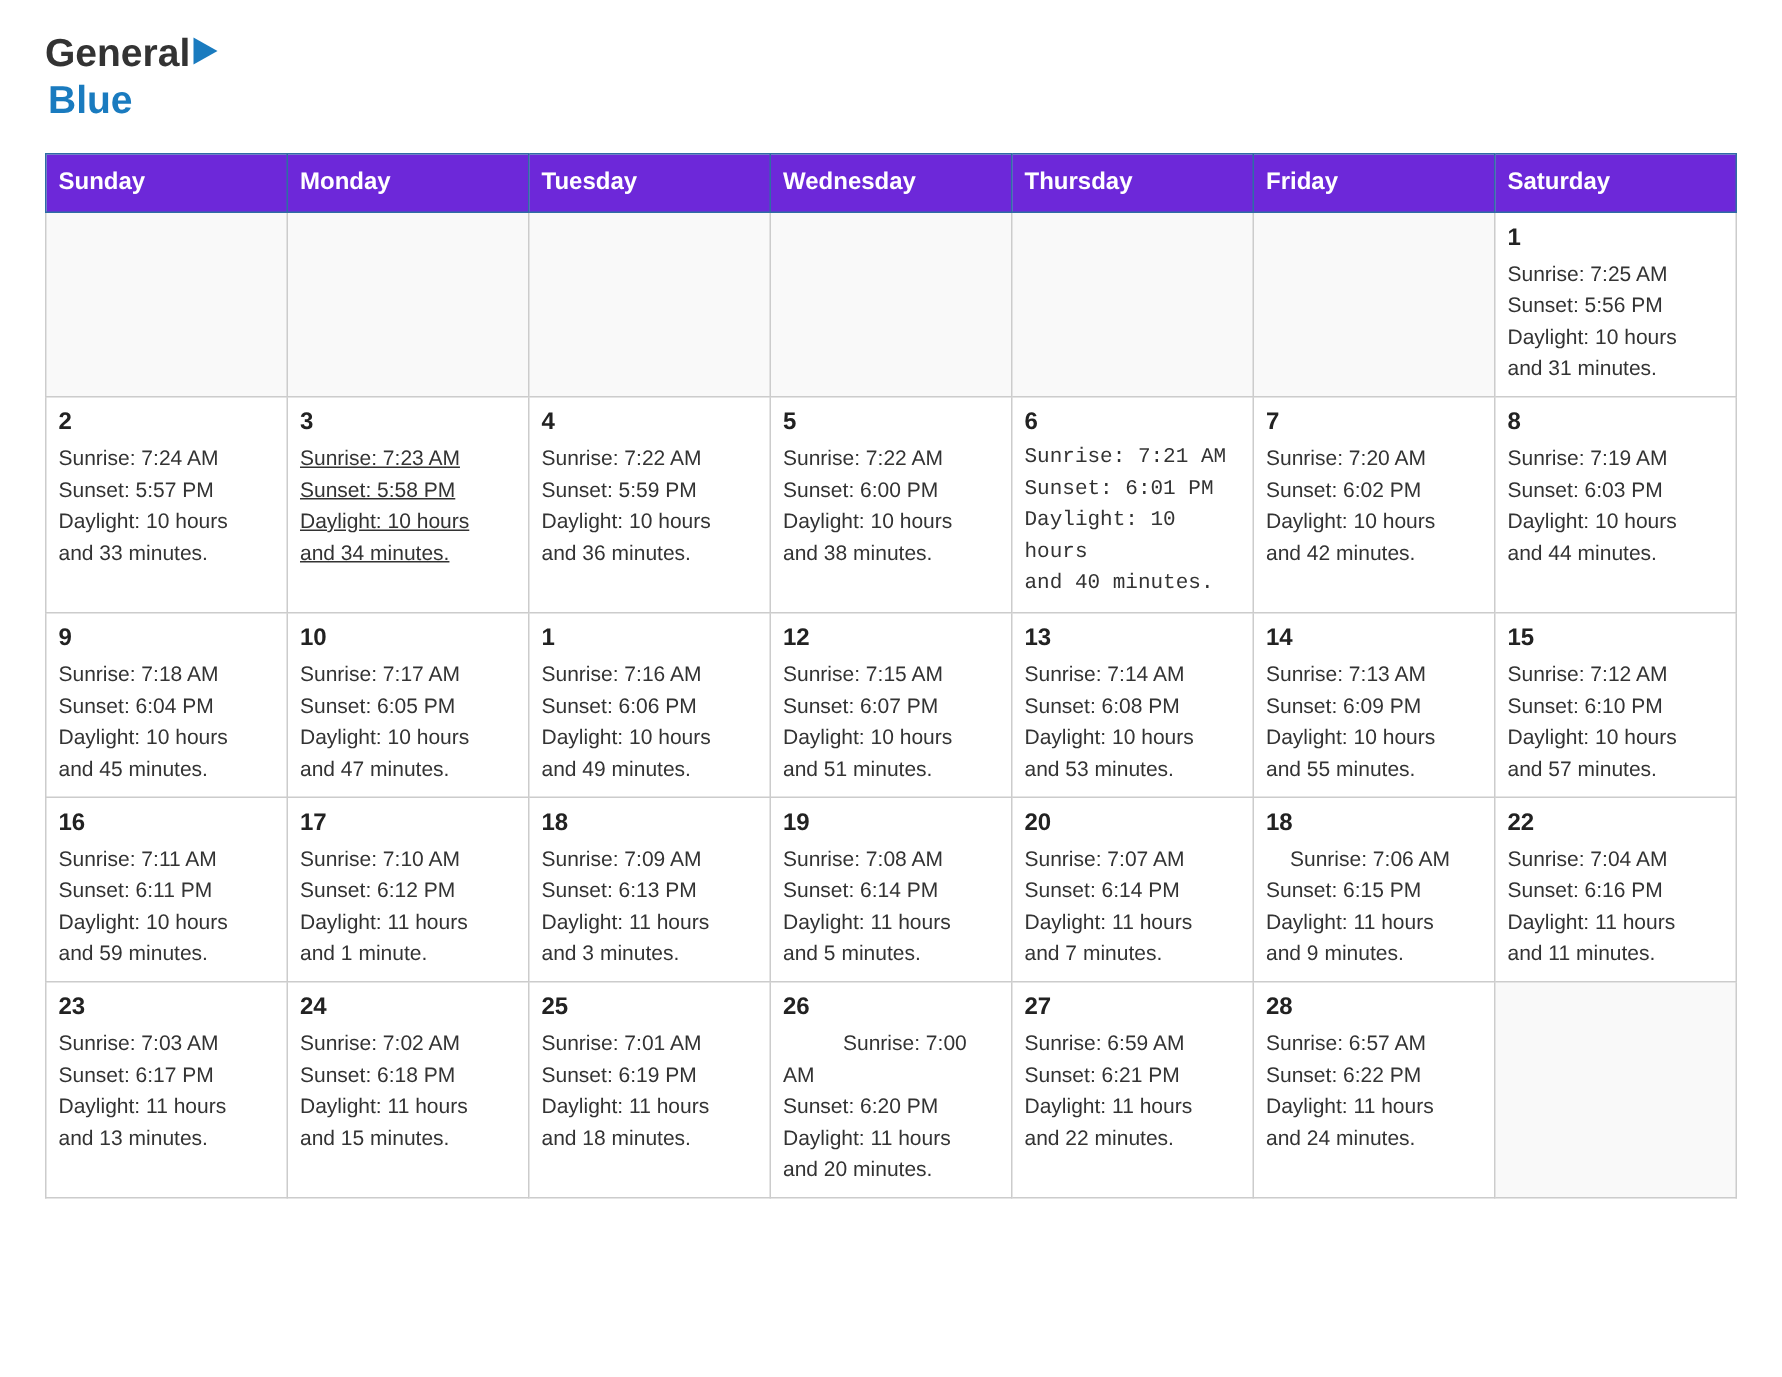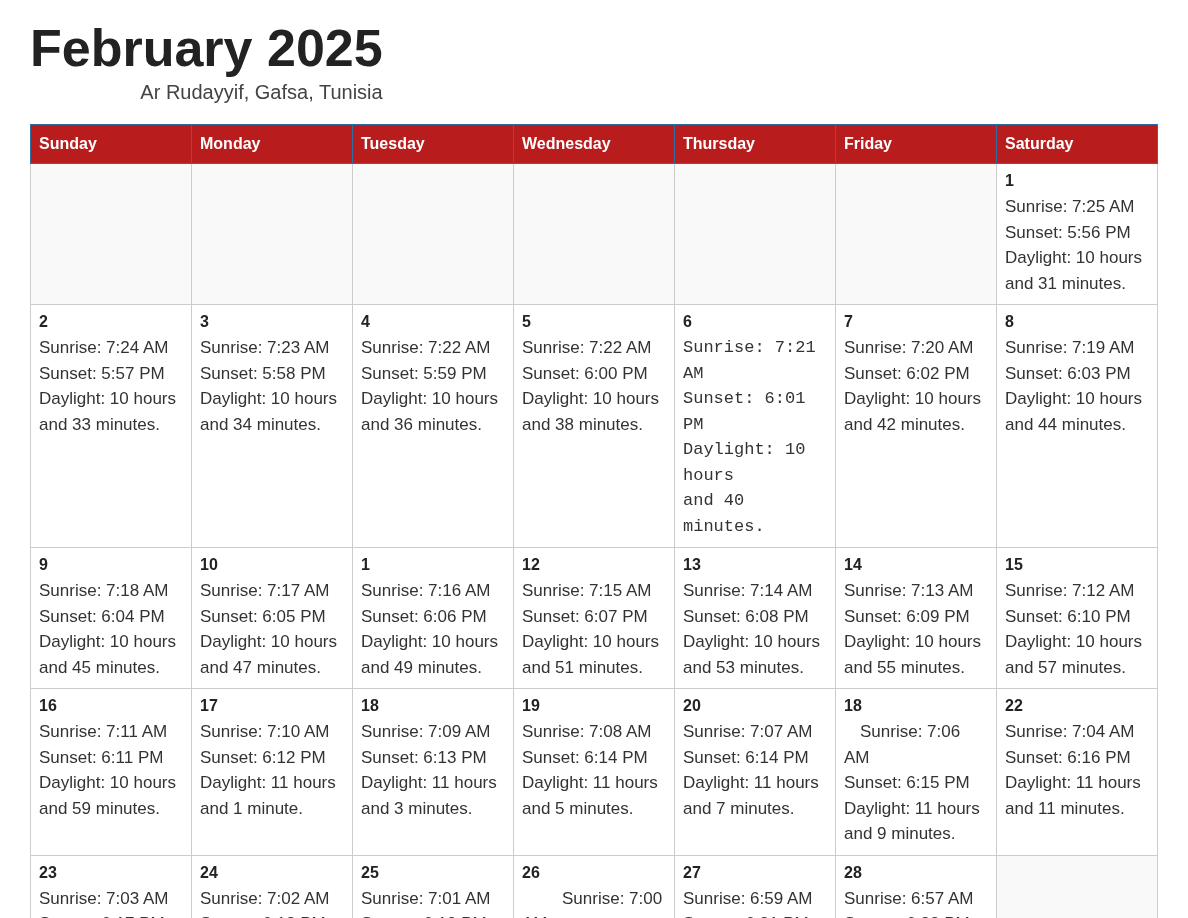--- a/index.html
+++ b/index.html
@@ -29,21 +29,21 @@
       font-size: 20px;
       color: #444;
       margin-top: 4px;
     }
     .calendar {
       width: 100%;
       border-collapse: collapse;
       border: 1px solid #ccc;
     }
     .calendar th {
-      background-color: #b91c1c;
+      background-color: #6d28d9;
       color: #fff;
       padding: 10px 8px;
       font-size: 16px;
       font-weight: bold;
       text-align: left;
       border: 1px solid #2e6da4;
     }
     .calendar td {
       vertical-align: top;
       padding: 8px;
@@ -55,21 +55,21 @@
       height: 120px;
     }
     .day-number {
       font-size: 16px;
       font-weight: bold;
       color: #222;
       display: block;
       margin-bottom: 4px;
     }
     .day-info {
-      font-size: 17px;
+      font-size: 14px;
       color: #333;
       line-height: 1.5;
     }
     .empty-cell {
       background: #f9f9f9;
     }
     .logo-wrapper {
       display: flex;
       flex-direction: column;
     }
@@ -99,23 +99,28 @@
       margin-left: 2px;
     }
     .logo-line2 {
       margin-left: 0;
     }
   </style>
 </head>
 <body>
 
 <div class="header">
-  <div class="title-section">
-    <div class="month-title">February 2025</div>
-    <div class="location">Ar Rudayyif, Gafsa, Tunisia</div>
+  <div class="logo-wrapper">
+    <div class="logo-line1">
+      <span class="logo-text-general">General</span>
+      <span class="logo-arrow"></span>
+    </div>
+    <div class="logo-line2">
+      <span class="logo-text-blue">Blue</span>
+    </div>
   </div>
 </div>
 
 <table class="calendar">
   <thead>
     <tr>
     <th>Sunday</th>
         <th>Monday</th>
         <th>Tuesday</th>
         <th>Wednesday</th>
@@ -135,21 +140,21 @@
         <td><span class="day-number">1</span><span class="day-info" style="white-space: pre-line;">Sunrise: 7:25 AM
 Sunset: 5:56 PM
 Daylight: 10 hours
 and 31 minutes.</span></td>
       </tr>
       <tr>
         <td><span class="day-number">2</span><span class="day-info" style="white-space: pre-line;">Sunrise: 7:24 AM
 Sunset: 5:57 PM
 Daylight: 10 hours
 and 33 minutes.</span></td>
-        <td><span class="day-number">3</span><span class="day-info" style="white-space: pre-line;">Sunrise: 7:23 AM
+        <td><span class="day-number">3</span><span class="day-info" style="white-space: pre-line; text-decoration: underline;">Sunrise: 7:23 AM
 Sunset: 5:58 PM
 Daylight: 10 hours
 and 34 minutes.</span></td>
         <td><span class="day-number">4</span><span class="day-info" style="white-space: pre-line;">Sunrise: 7:22 AM
 Sunset: 5:59 PM
 Daylight: 10 hours
 and 36 minutes.</span></td>
         <td><span class="day-number">5</span><span class="day-info" style="white-space: pre-line;">Sunrise: 7:22 AM
 Sunset: 6:00 PM
 Daylight: 10 hours

